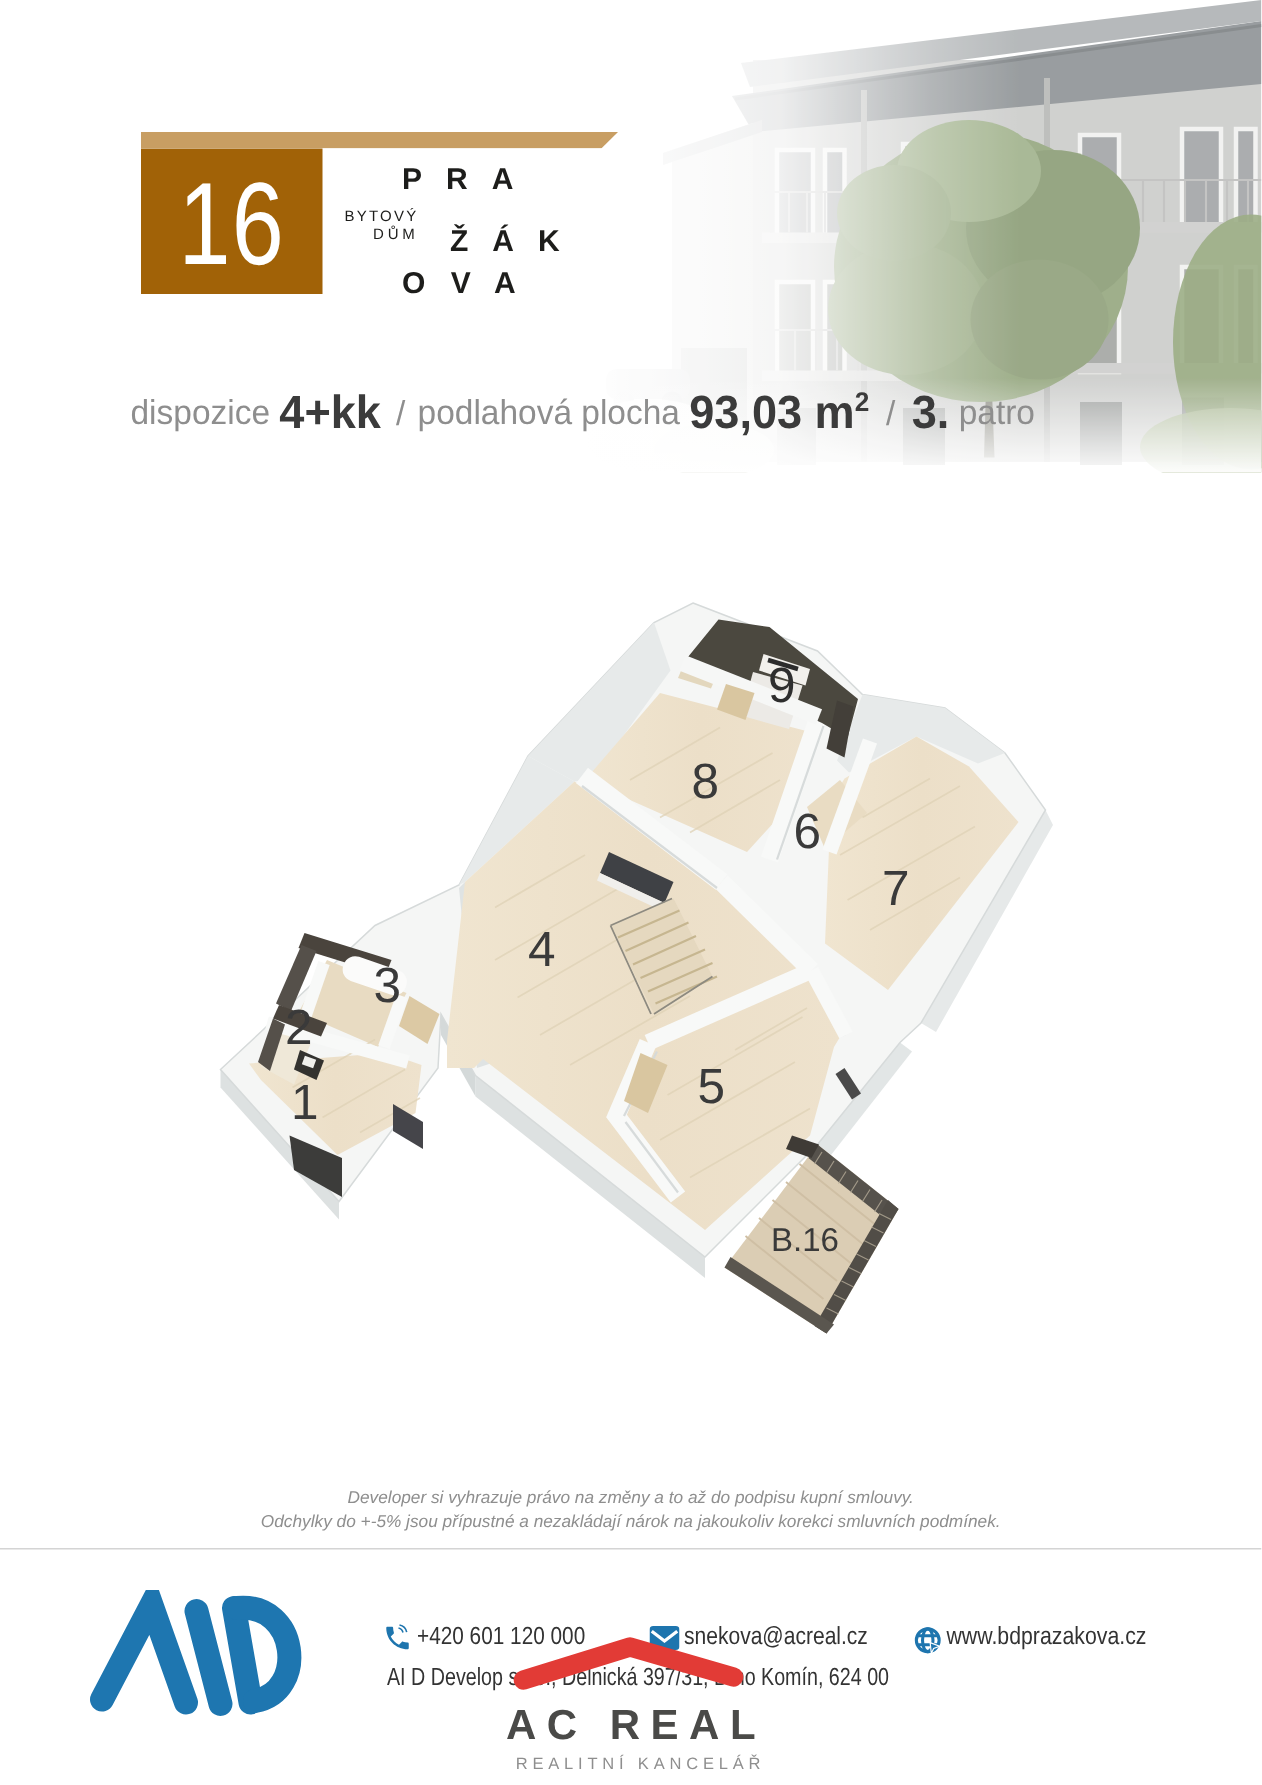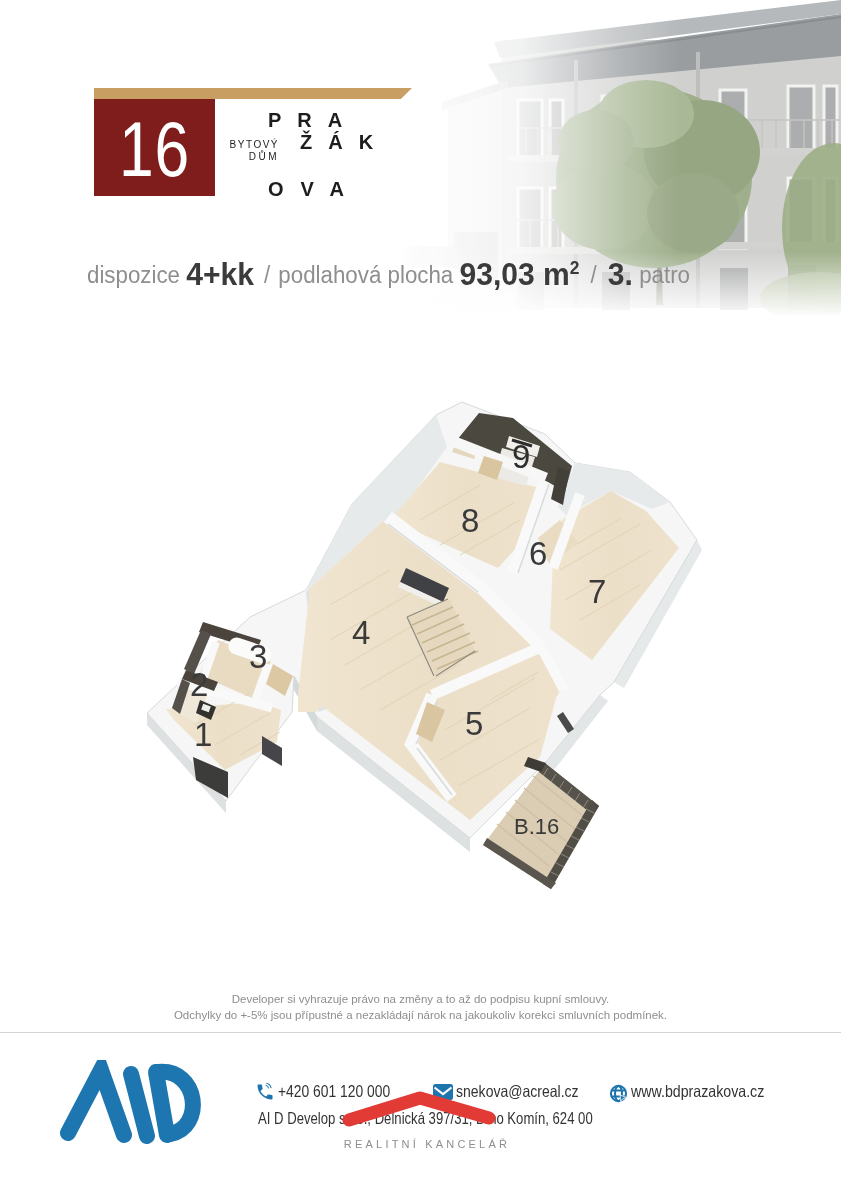--- a/index.html
+++ b/index.html
@@ -101,29 +101,29 @@
   <ellipse cx="86" cy="300" rx="40" ry="18" fill="#e3e5de"></ellipse>
 
   <rect x="0" y="0" width="290" height="315" fill="url(#fadeL)"></rect>
   <rect x="0" y="252" width="451" height="63" fill="url(#fadeB)"></rect>
   <rect x="0" y="0" width="451" height="315" fill="#fff" opacity="0.18"></rect>
 </svg>
 </div>
 
 <div class="abs" style="left:94px;top:88px;width:318px;height:11px;background:#c89e63;clip-path:polygon(0 0,100% 0,96.5% 100%,0 100%);"></div>
 
-<div class="abs" style="left:94px;top:99px;width:121px;height:97px;background:#7f1d1d;color:#fff;">
+<div class="abs" style="left:94px;top:99px;width:121px;height:97px;background:#a16207;color:#fff;">
   <div class="abs" style="left:0;top:5px;width:121px;text-align:center;font-size:78px;font-weight:400;letter-spacing:1px;transform:scaleX(0.8);">16</div>
 </div>
 
 <div class="abs" style="left:179px;top:139px;width:100px;text-align:right;font-weight:normal;font-size:10px;letter-spacing:1.5px;color:#1d1d1b;line-height:11.5px;">BYTOVÝ<br><span style="letter-spacing:2.5px;margin-top:40px;">DŮM</span></div>
 
 <div class="abs" style="left:0;top:0;font-weight:bold;font-size:20px;color:#1d1d1b;">
   <div class="abs" style="left:268px;top:109px;letter-spacing:16px;text-align:right;">PRA</div>
-  <div class="abs" style="left:300px;top:131px;letter-spacing:16px;">ŽÁK</div>
+  <div class="abs" style="left:300px;top:150px;letter-spacing:16px;">ŽÁK</div>
   <div class="abs" style="left:268px;top:178px;letter-spacing:17px;">OVA</div>
 </div>
 
 <div class="abs" style="left:87px;top:257px;width:700px;white-space:nowrap;color:#8e8e8e;font-size:23px;transform:scaleX(0.97);transform-origin:left top;">
   <span style="vertical-align:middle;">dispozice </span><span style="color:#3b3b3b;font-size:31px;font-weight:bold;vertical-align:middle;">4+kk</span><span style="vertical-align:middle;margin-left:4px;margin-right:2px;"> / </span><span style="vertical-align:middle;">podlahová plocha </span><span style="color:#3b3b3b;font-size:31px;font-weight:bold;vertical-align:middle;">93,03 m<sup style="font-size:18px;">2</sup></span><span style="vertical-align:middle;margin-left:5px;margin-right:5px;"> / </span><span style="color:#3b3b3b;font-size:31px;font-weight:bold;vertical-align:middle;">3.</span><span style="vertical-align:middle;"> patro</span>
 </div>
 
 <div class="abs" style="left:0;top:380px;width:841px;height:530px;">
 <svg width="841" height="530" viewBox="0 380 841 530">
  <defs>
@@ -257,21 +257,21 @@
   <text x="529" y="565">6</text>
   <text x="588" y="603">7</text>
   <text x="461" y="532">8</text>
   <text x="512" y="468" fill="#2e2e2e">9</text>
  </g>
 
  <text x="514" y="834" fill="#3a3a3a" font-family="Liberation Sans, sans-serif" font-size="22px">B.16</text>
 </svg>
 </div>
 
-<div class="abs" style="left:0;top:991px;width:841px;text-align:center;color:#8e8e8e;font-size:11.5px;line-height:16px;">
+<div class="abs" style="left:0;top:991px;width:841px;text-align:center;color:#8e8e8e;font-size:11.5px;line-height:16px;font-style:italic;">
 Developer si vyhrazuje právo na změny a to až do podpisu kupní smlouvy.<br>
 Odchylky do +-5% jsou přípustné a nezakládají nárok na jakoukoliv korekci smluvních podmínek.
 </div>
 
 <div class="abs" style="left:0;top:1032px;width:841px;height:1px;background:#d4d4d4;"></div>
 
 <div class="abs" style="left:59px;top:1060px;width:150px;height:85px;">
 <svg width="150" height="85" viewBox="0 0 150 85">
   <g stroke="#1e76b0" stroke-width="16" fill="none" stroke-linecap="round">
     <path d="M9,73 L42,10 L65,75"></path>
@@ -315,14 +315,15 @@
 
 <div class="abs" style="left:258px;top:1109px;font-size:16.5px;color:#333;transform:scaleX(0.795);transform-origin:left top;white-space:nowrap;">AI D Develop s.r.o., Dělnická 397/31, Brno Komín, 624 00</div>
 
 <div class="abs" style="left:335px;top:1090px;width:165px;height:38px;">
 <svg width="165" height="38" viewBox="0 0 165 38">
       <path d="M14,30 L85,8 L154,28" stroke="#e23b36" stroke-width="13" fill="none" stroke-linejoin="round" stroke-linecap="round"></path>
     </svg>
 </div>
 
 <div class="abs" style="left:0px;top:1134px;width:841px;text-align:center;">
+  <div style="font-size:28px;font-weight:bold;color:#4a4a48;letter-spacing:7px;padding-left:7px;">AC REAL</div>
   <div style="font-size:11px;color:#8e8e8e;letter-spacing:3.2px;margin-top:4px;padding-left:13px;">REALITNÍ KANCELÁŘ</div>
 </div>
 
 </body></html>

